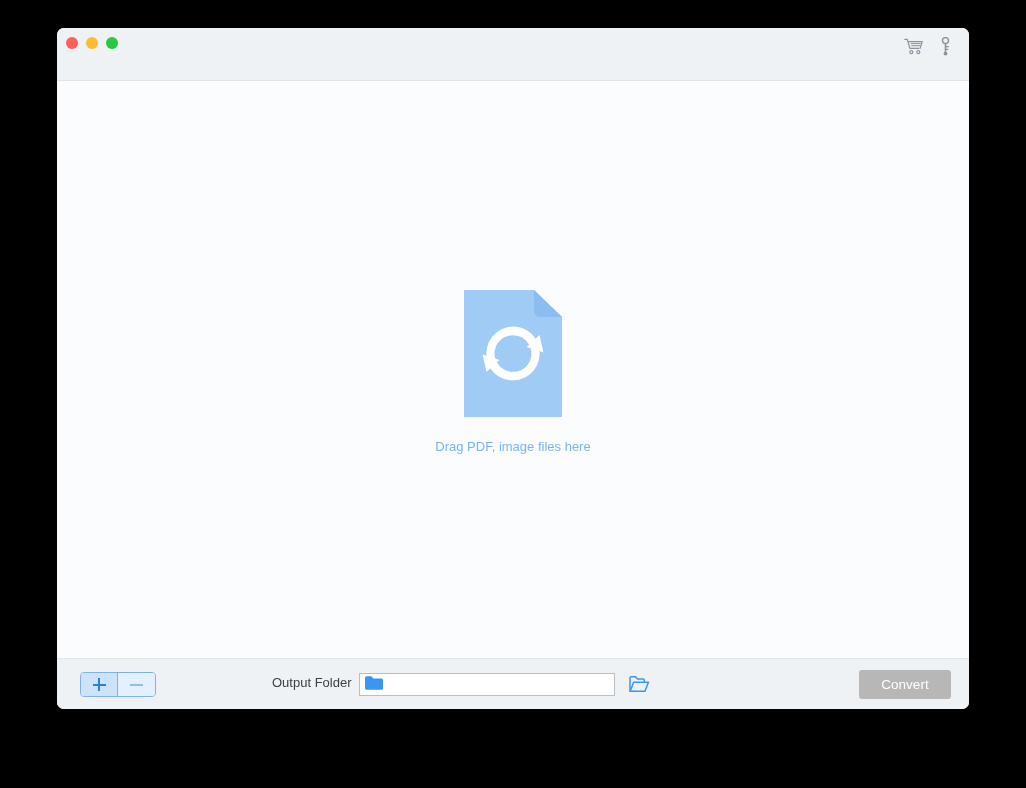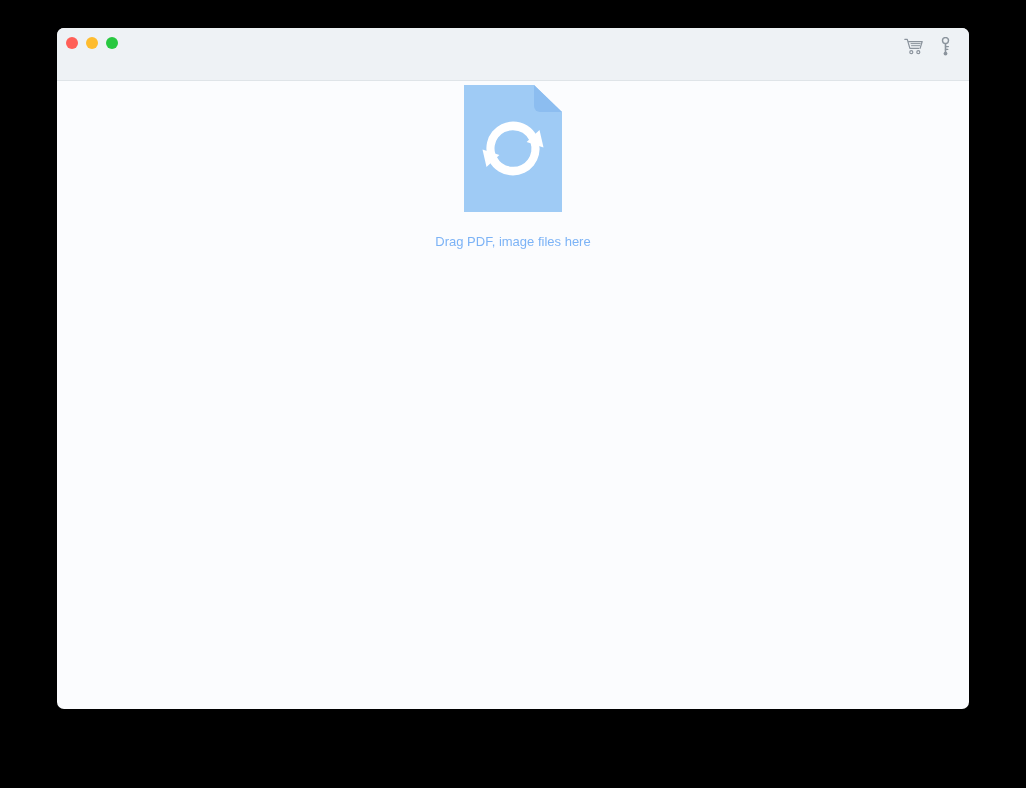--- a/index.html
+++ b/index.html
@@ -135,20 +135,21 @@
 
   #dropzone {
     position: absolute;
     left: 0;
     top: 0;
     width: 912px;
     height: 577px;
     display: flex;
     flex-direction: column;
     align-items: center;
+    justify-content: center;
     gap: 18px;
   }
 
   #dropzone-icon {
     width: 106px;
     height: 135px;
     position: relative;
   }
 
   #dropzone-label {
@@ -345,15 +346,46 @@
                        a18.2 18.2 0 0 0 -17.6 23.8
                        z"></path>
             </g>
           </svg>
         </div>
 
         <div id="dropzone-label">Drag PDF, image files here</div>
       </div>
     </div>
 
+    <div id="bottombar">
+
+      <div id="file-actions">
+        <div class="seg-btn add">
+          <span class="glyph-plus"></span>
+        </div>
+        <div class="seg-btn remove">
+          <span class="glyph-minus"></span>
+        </div>
+      </div>
+
+      <div id="output-folder-label">Output Folder</div>
+
+      <div id="output-folder-field">
+        <span>
+          <svg width="20" height="16" viewBox="0 0 20 16">
+            <path d="M1 2.8 a1.6 1.6 0 0 1 1.6 -1.6 H7.4 L9.3 3.4 H17.4 a1.6 1.6 0 0 1 1.6 1.6 V13.2 a1.6 1.6 0 0 1 -1.6 1.6 H2.6 A1.6 1.6 0 0 1 1 13.2 Z" fill="#3b96f3"></path>
+          </svg>
+        </span>
+        <span id="output-folder-value"></span>
+      </div>
+
+      <div id="browse-button">
+        <svg width="22" height="20" viewBox="0 0 22 20" fill="none">
+          <path d="M2 17.2 V4.0 a1.3 1.3 0 0 1 1.3 -1.3 H7.6 L9.3 4.9 H15.0 a1.3 1.3 0 0 1 1.3 1.3 V7.4" stroke="#3b96f3" stroke-width="1.5" stroke-linecap="round" stroke-linejoin="round"></path>
+          <path d="M2.2 17.3 L5.6 8.2 H20.4 L17.0 17.3 Z" stroke="#3b96f3" stroke-width="1.5" stroke-linejoin="round"></path>
+        </svg>
+      </div>
+
+      <button id="convert-button" disabled="">Convert</button>
+    </div>
 
   </div>
 </div>
 
 </body></html>

